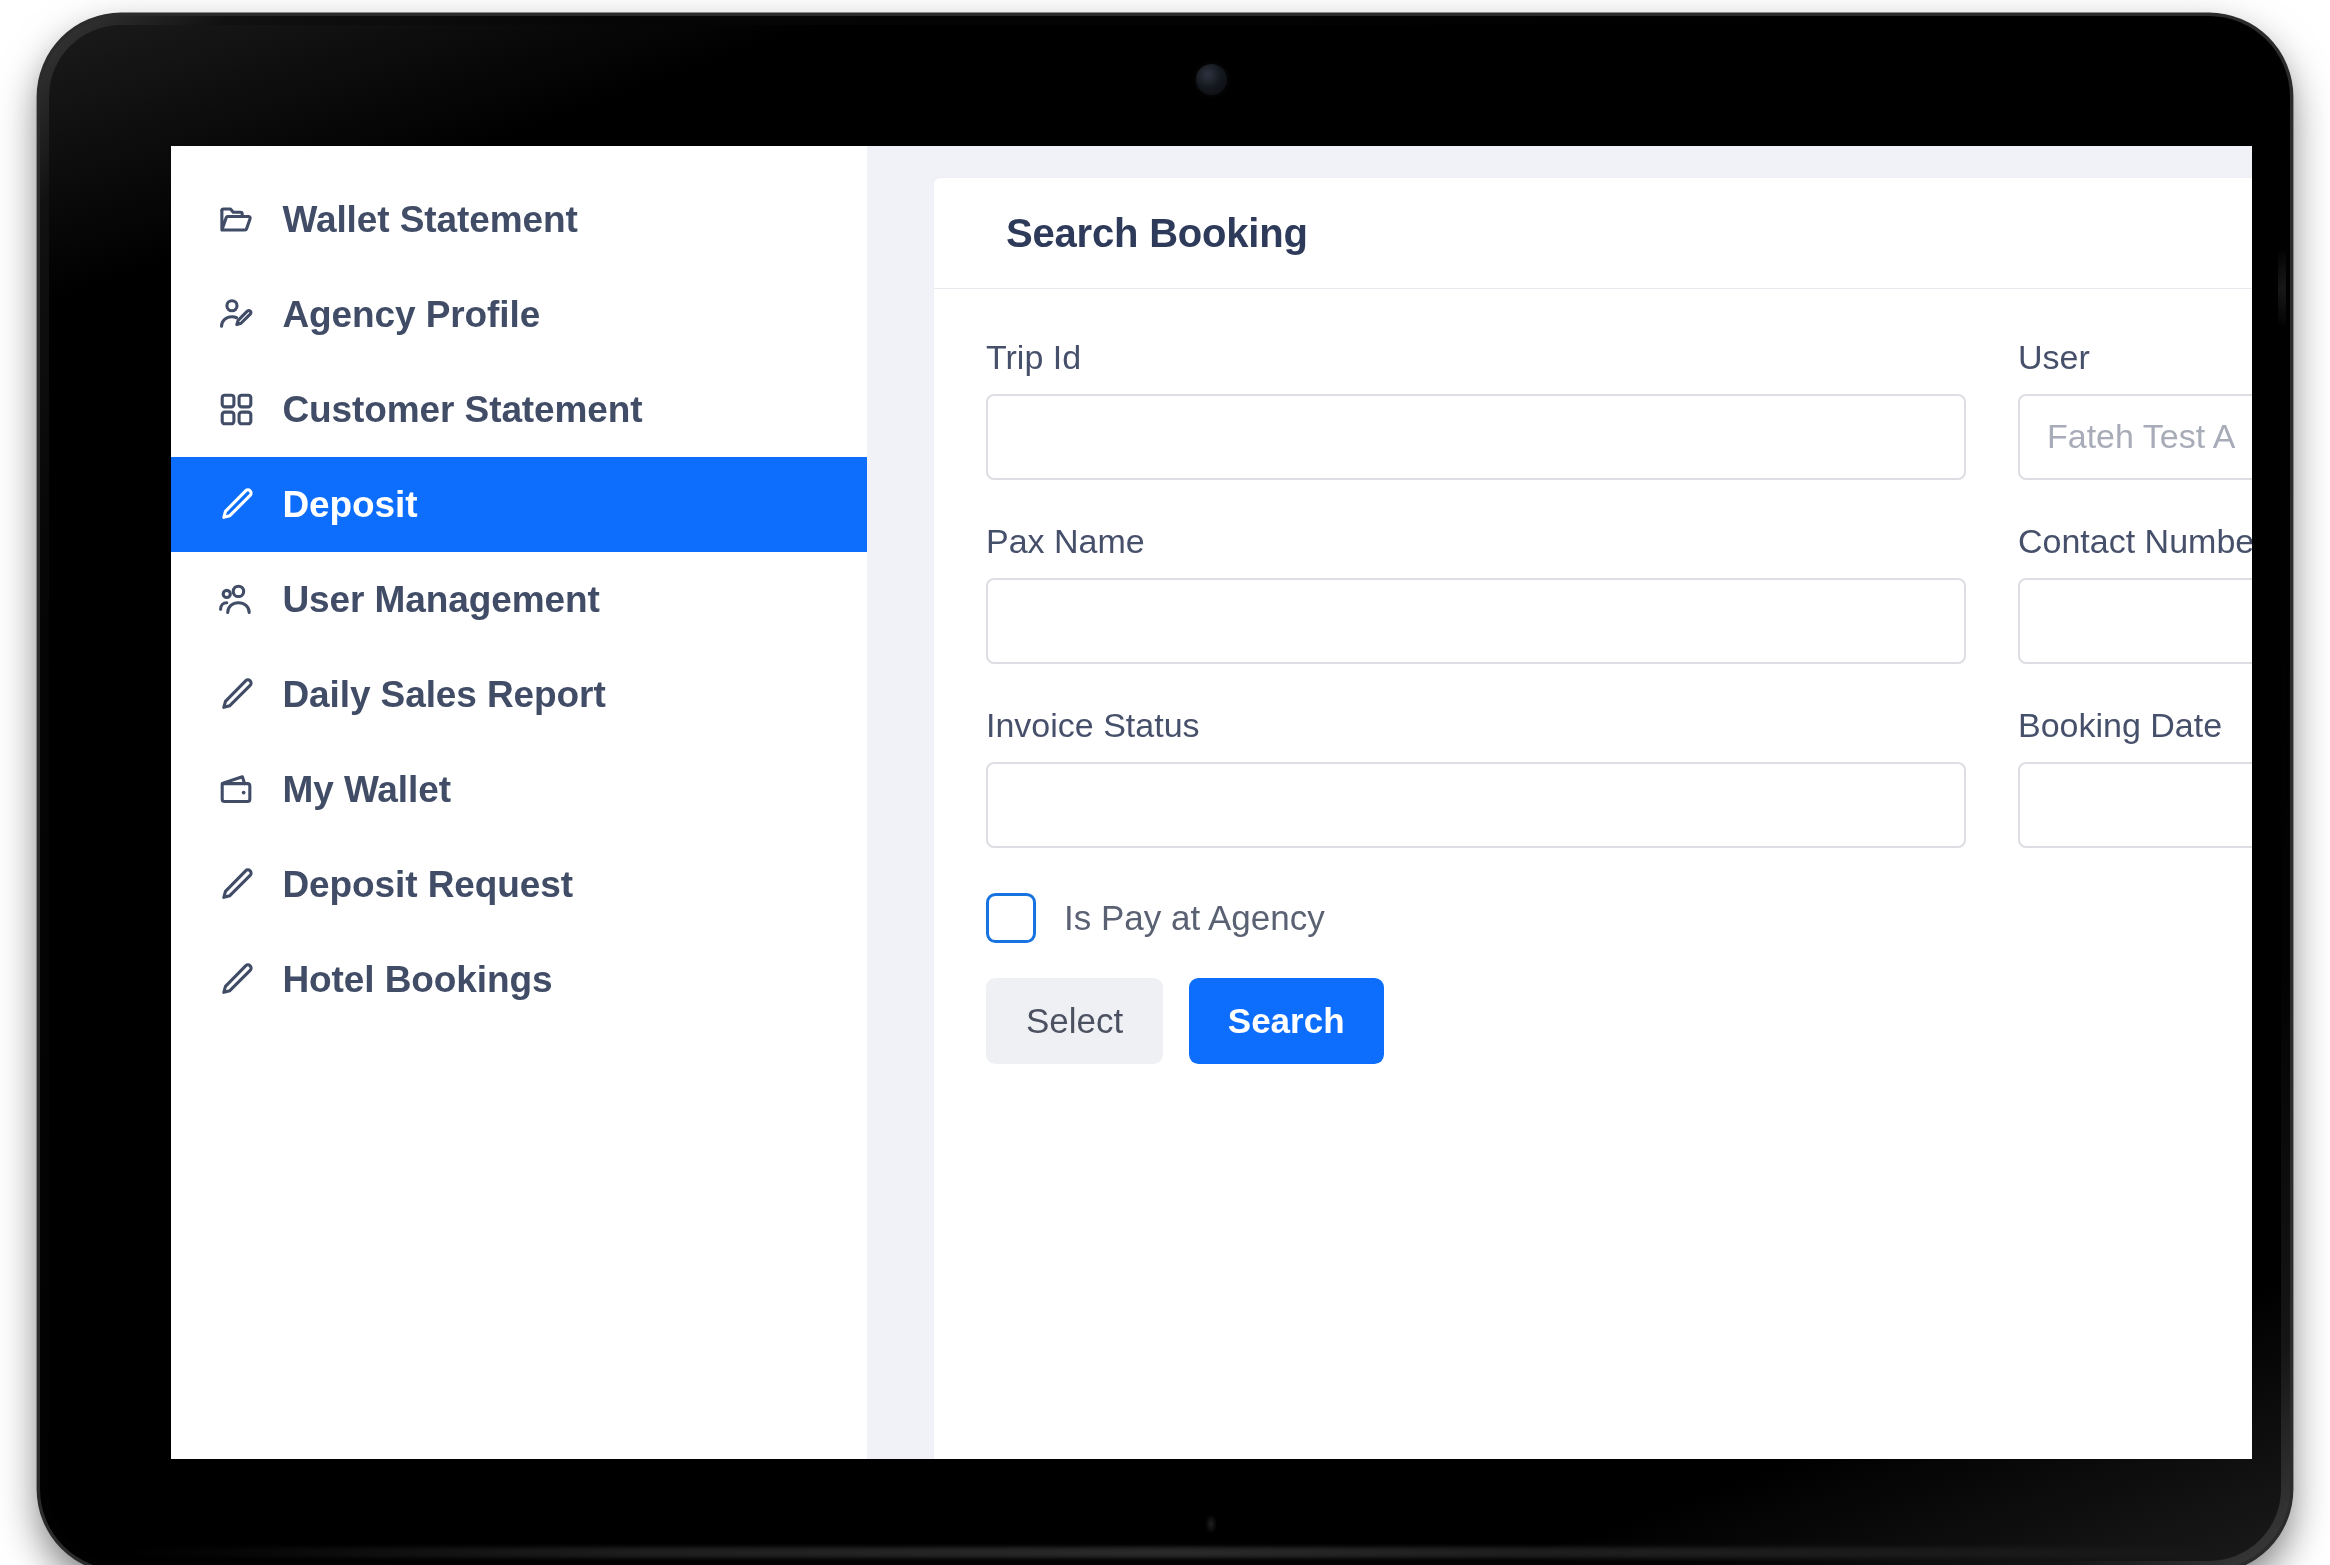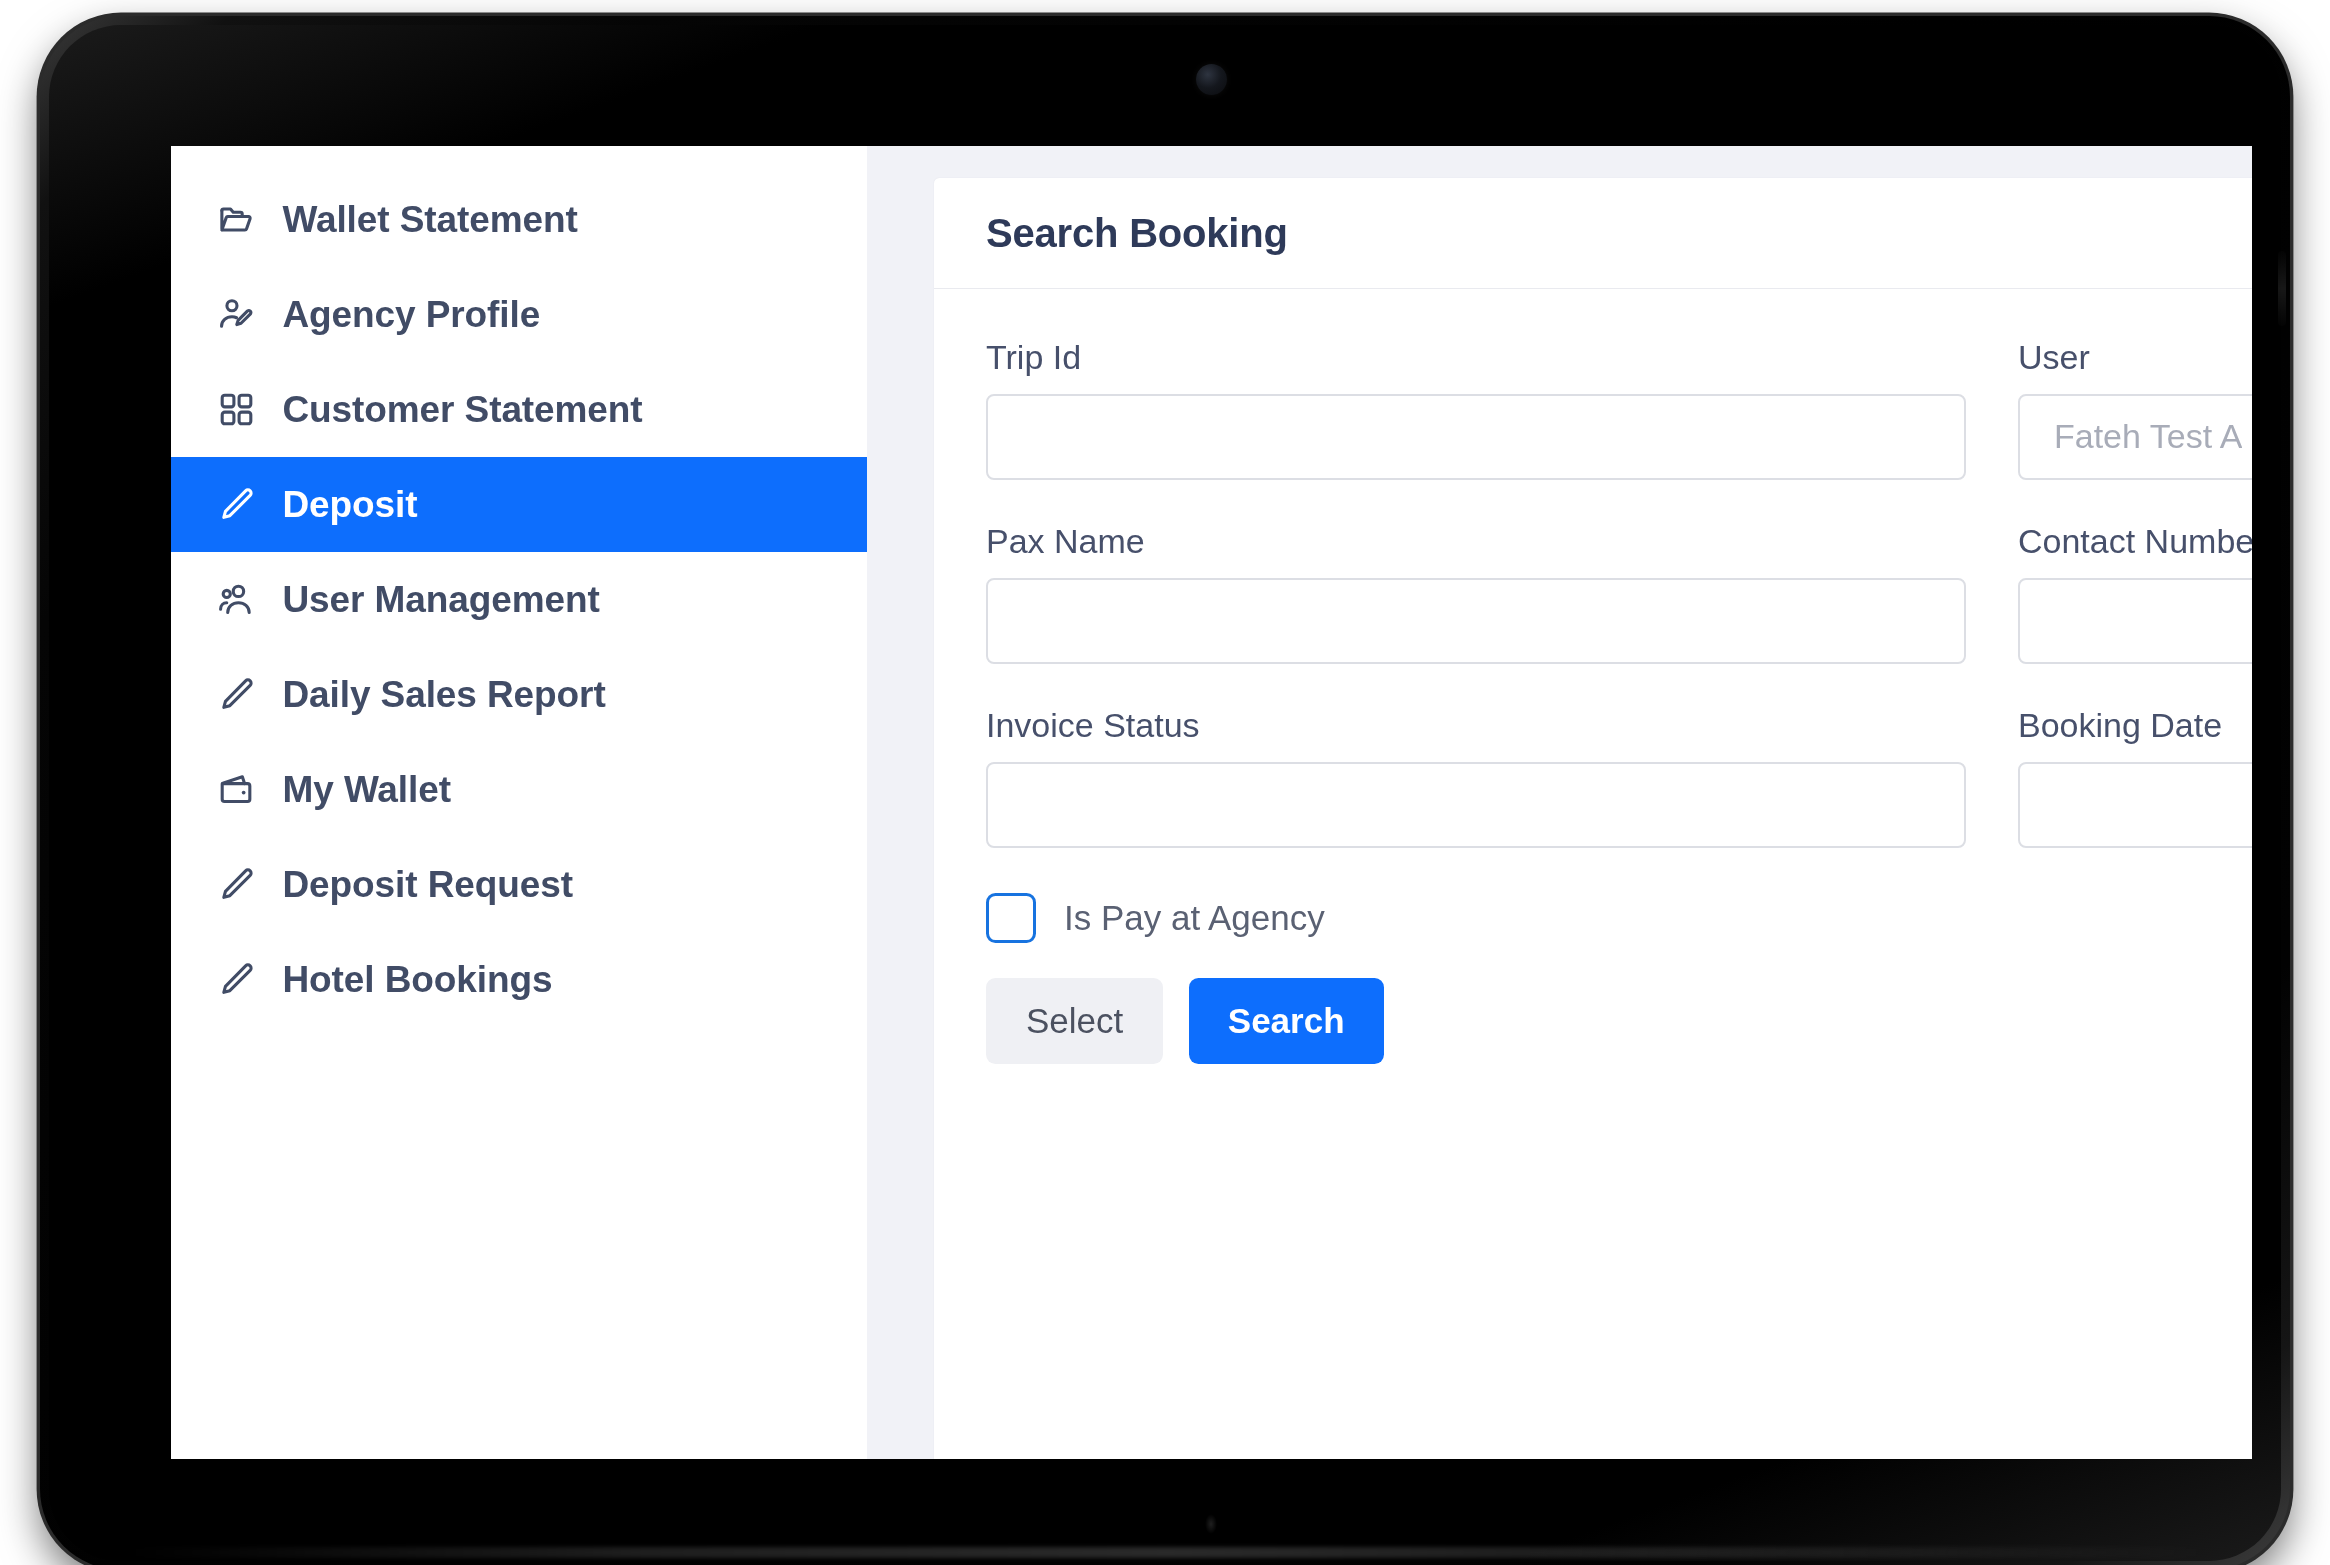--- a/index.html
+++ b/index.html
@@ -78,21 +78,21 @@
   .card{
     position:absolute;left:67px;top:32px;right:-336px;bottom:0;
     background:#ffffff;border-radius:5.4px 0 0 0;
     box-shadow:0 0.7px 2px rgba(20,30,60,.06);
     overflow:hidden;
   }
   .card-head{
     height:111px;border-bottom:1.3px solid #e9eaef;
     display:flex;align-items:center;padding-left:52px;box-sizing:border-box;
   }
-  .card-title{color:#2e3a59;font-size:40px;font-weight:700;letter-spacing:-0.2px;}
+  .card-title{color:#2e3a59;font-size:40px;font-weight:700;letter-spacing:-0.2px;margin-left:20px;}
 
   .card-body{padding:50px 52px 0 52px;}
   .grid{
     display:grid;
     grid-template-columns:980px 980px;
     column-gap:52px;row-gap:0;
   }
   .field{margin-bottom:43px;}
   .field-label{
     display:block;color:#47506b;font-size:34px;font-weight:400;
@@ -101,21 +101,21 @@
   .control{
     position:relative;height:86px;
     border:2px solid #dcdee4;border-radius:8px;background:#fff;
     box-sizing:border-box;display:flex;align-items:center;
   }
   .control .val{
     padding-left:27px;font-size:34px;color:#2e3a59;
     white-space:nowrap;overflow:hidden;
   }
   .control .ph{
-    padding-left:34px;font-size:34px;color:#a8acb8;
+    padding-left:27px;font-size:34px;color:#a8acb8;
     white-space:nowrap;overflow:hidden;
   }
   .caret{
     position:absolute;right:31px;top:50%;margin-top:-6px;
     width:0;height:0;border-left:17px solid transparent;border-right:17px solid transparent;
     border-top:14px solid #8e93a3;
   }
   .cal-icon{position:absolute;right:24px;top:50%;margin-top:-17.5px;width:35px;height:35px;}
   .cal-icon svg{width:35px;height:35px;display:block;}
 

